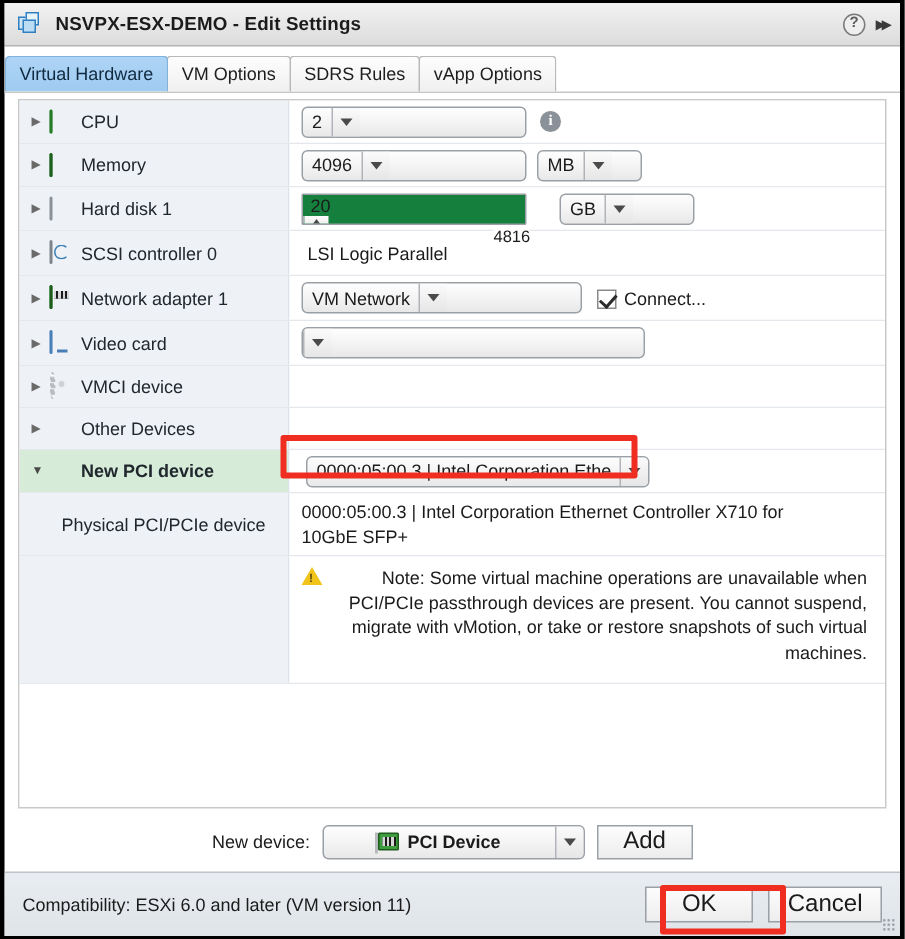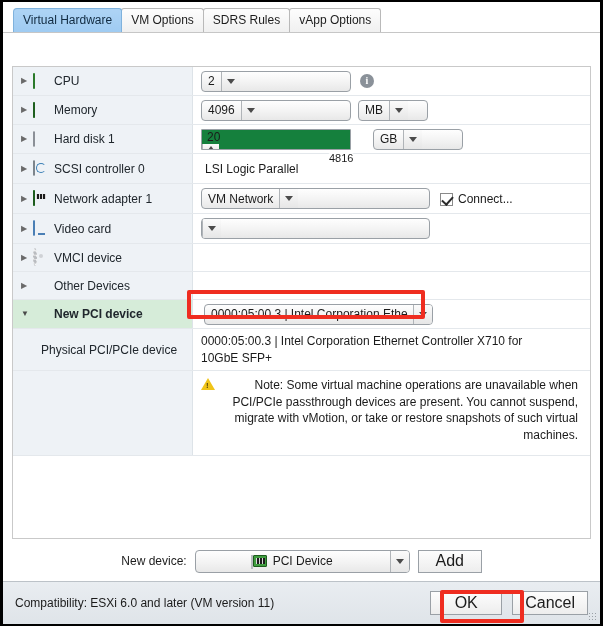--- a/index.html
+++ b/index.html
@@ -44,21 +44,20 @@
     font-weight: bold; background: #eeeeee;
   }
   .expand-btn { color: #3a3a3a; font-size: 12px; line-height: 12px; letter-spacing: -2px; font-weight: bold;}
 
   
   .tabbar {
     height: 31px;
     background: #ffffff;
     border-bottom: 1px solid #c6c6c6;
     display: flex; align-items: flex-end;
-    padding-left: 10px;
   }
   .tab {
     height: 24px; line-height: 22px;
     padding: 0 9px;
     font-size: 12px; color: #1d1d1d;
     border: 1px solid #b9b9b9;
     border-bottom: none;
     background: linear-gradient(to bottom,#fdfdfd,#f0f0f0);
     border-radius: 3px 3px 0 0;
     margin-right: -1px;
@@ -231,20 +230,32 @@
     background-image:
       radial-gradient(#9aa0a6 .8px, transparent .9px);
     background-size:3px 3px;
   }
 </style>
 </head>
 <body>
 
 <div id="app">
 
+  <div class="titlebar">
+    <div class="title-icon">
+      <div class="sq sq1"></div>
+        <div class="sq sq2"></div>
+        <div class="sq sq3"></div>
+    </div>
+    <div class="title-text">NSVPX-ESX-DEMO - Edit Settings</div>
+    <div class="title-right">
+      <div class="help-btn">?</div>
+      <div class="expand-btn">▸▸</div>
+    </div>
+  </div>
 
   <div class="tabbar">
     <div class="tab active">Virtual Hardware</div>
     <div class="tab">VM Options</div>
     <div class="tab">SDRS Rules</div>
     <div class="tab">vApp Options</div>
   </div>
 
   <div class="content">
     <div class="grid">
@@ -326,21 +337,21 @@
         </div>
       </div>
 
       <div class="row" style="height:30px;">
         <div class="lcell">
           <span class="twisty">▶</span>
           <span class="licon"><span class="ic-nic"></span></span>
           <span class="lbl">Network adapter 1</span>
         </div>
         <div class="rcell">
-          <div class="combo" style="width:229px;">
+          <div class="combo" style="width:187px;">
             <div class="val">VM Network</div>
             <div class="arrow">
                 <span class="caret"></span>
               </div>
           </div>
           <label class="chkwrap">
             <span class="chkbox"></span>
             <span>Connect...</span>
           </label>
         </div>
@@ -425,21 +436,21 @@
 
     </div>
   </div>
 
   <div class="tooltip4816" style="left:324px; top:150px;">4816</div>
 
   <div class="redbox" style="left:184px; top:288px; width:238px; height:29px;"></div>
 
   <div class="newdevbar">
     <span class="newdev-label">New device:</span>
-    <div class="combo" style="width:215px;height:23px;">
+    <div class="combo" style="width:175px;height:23px;font-weight:bold;">
       <div class="val" style="justify-content:center;flex:1;">
         <span class="ic-pcidev"></span>
         <span style="margin-left:6px;">PCI Device</span>
       </div>
       <div class="arrow">
           <span class="caret"></span>
         </div>
     </div>
     <div class="btn" style="height:23px;min-width:64px;">Add</div>
   </div>

